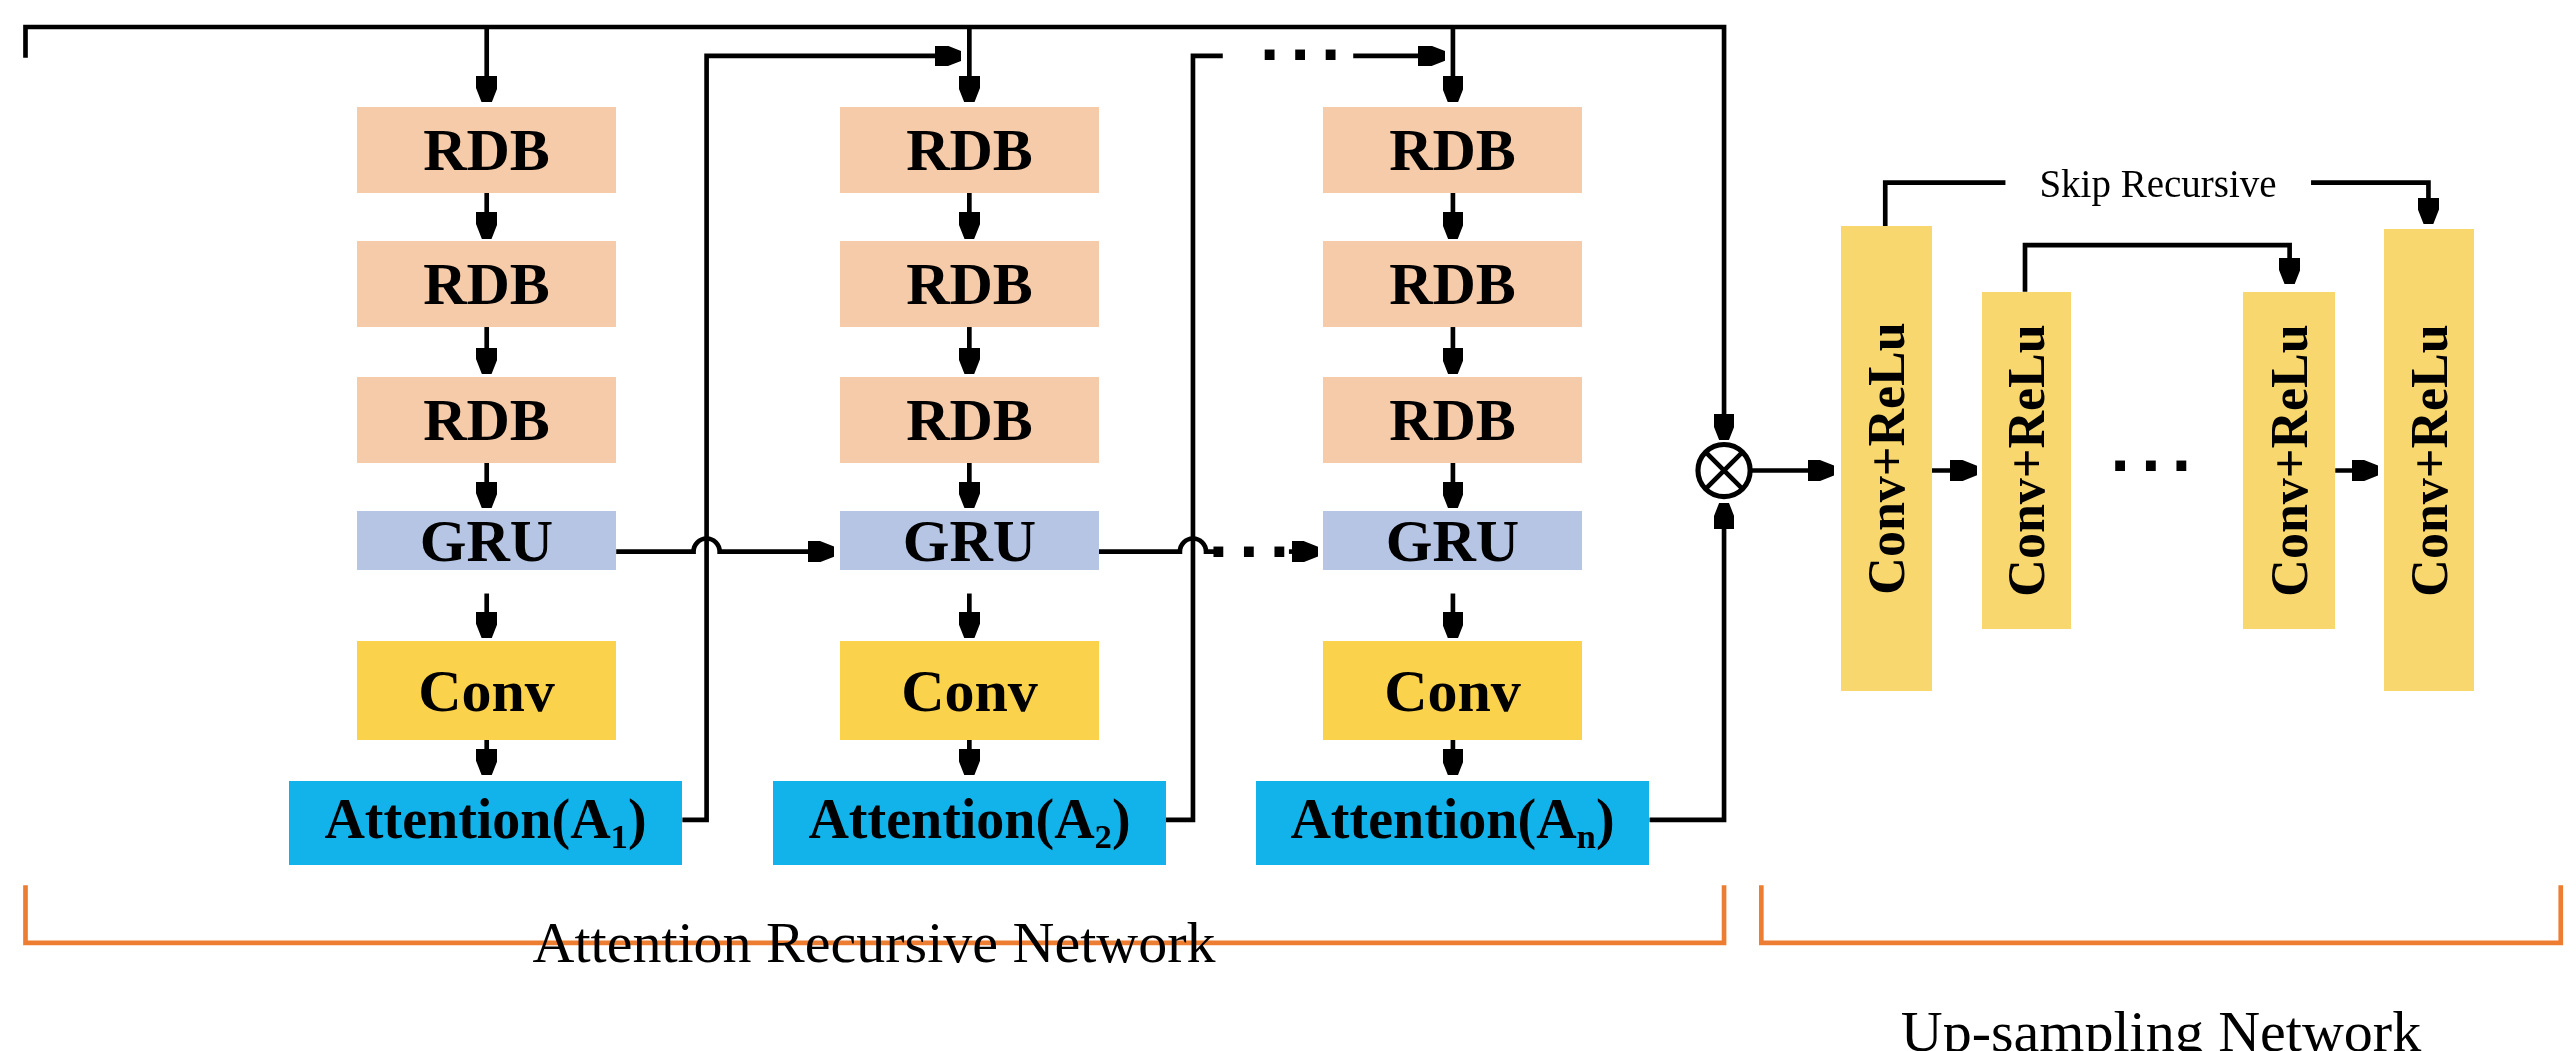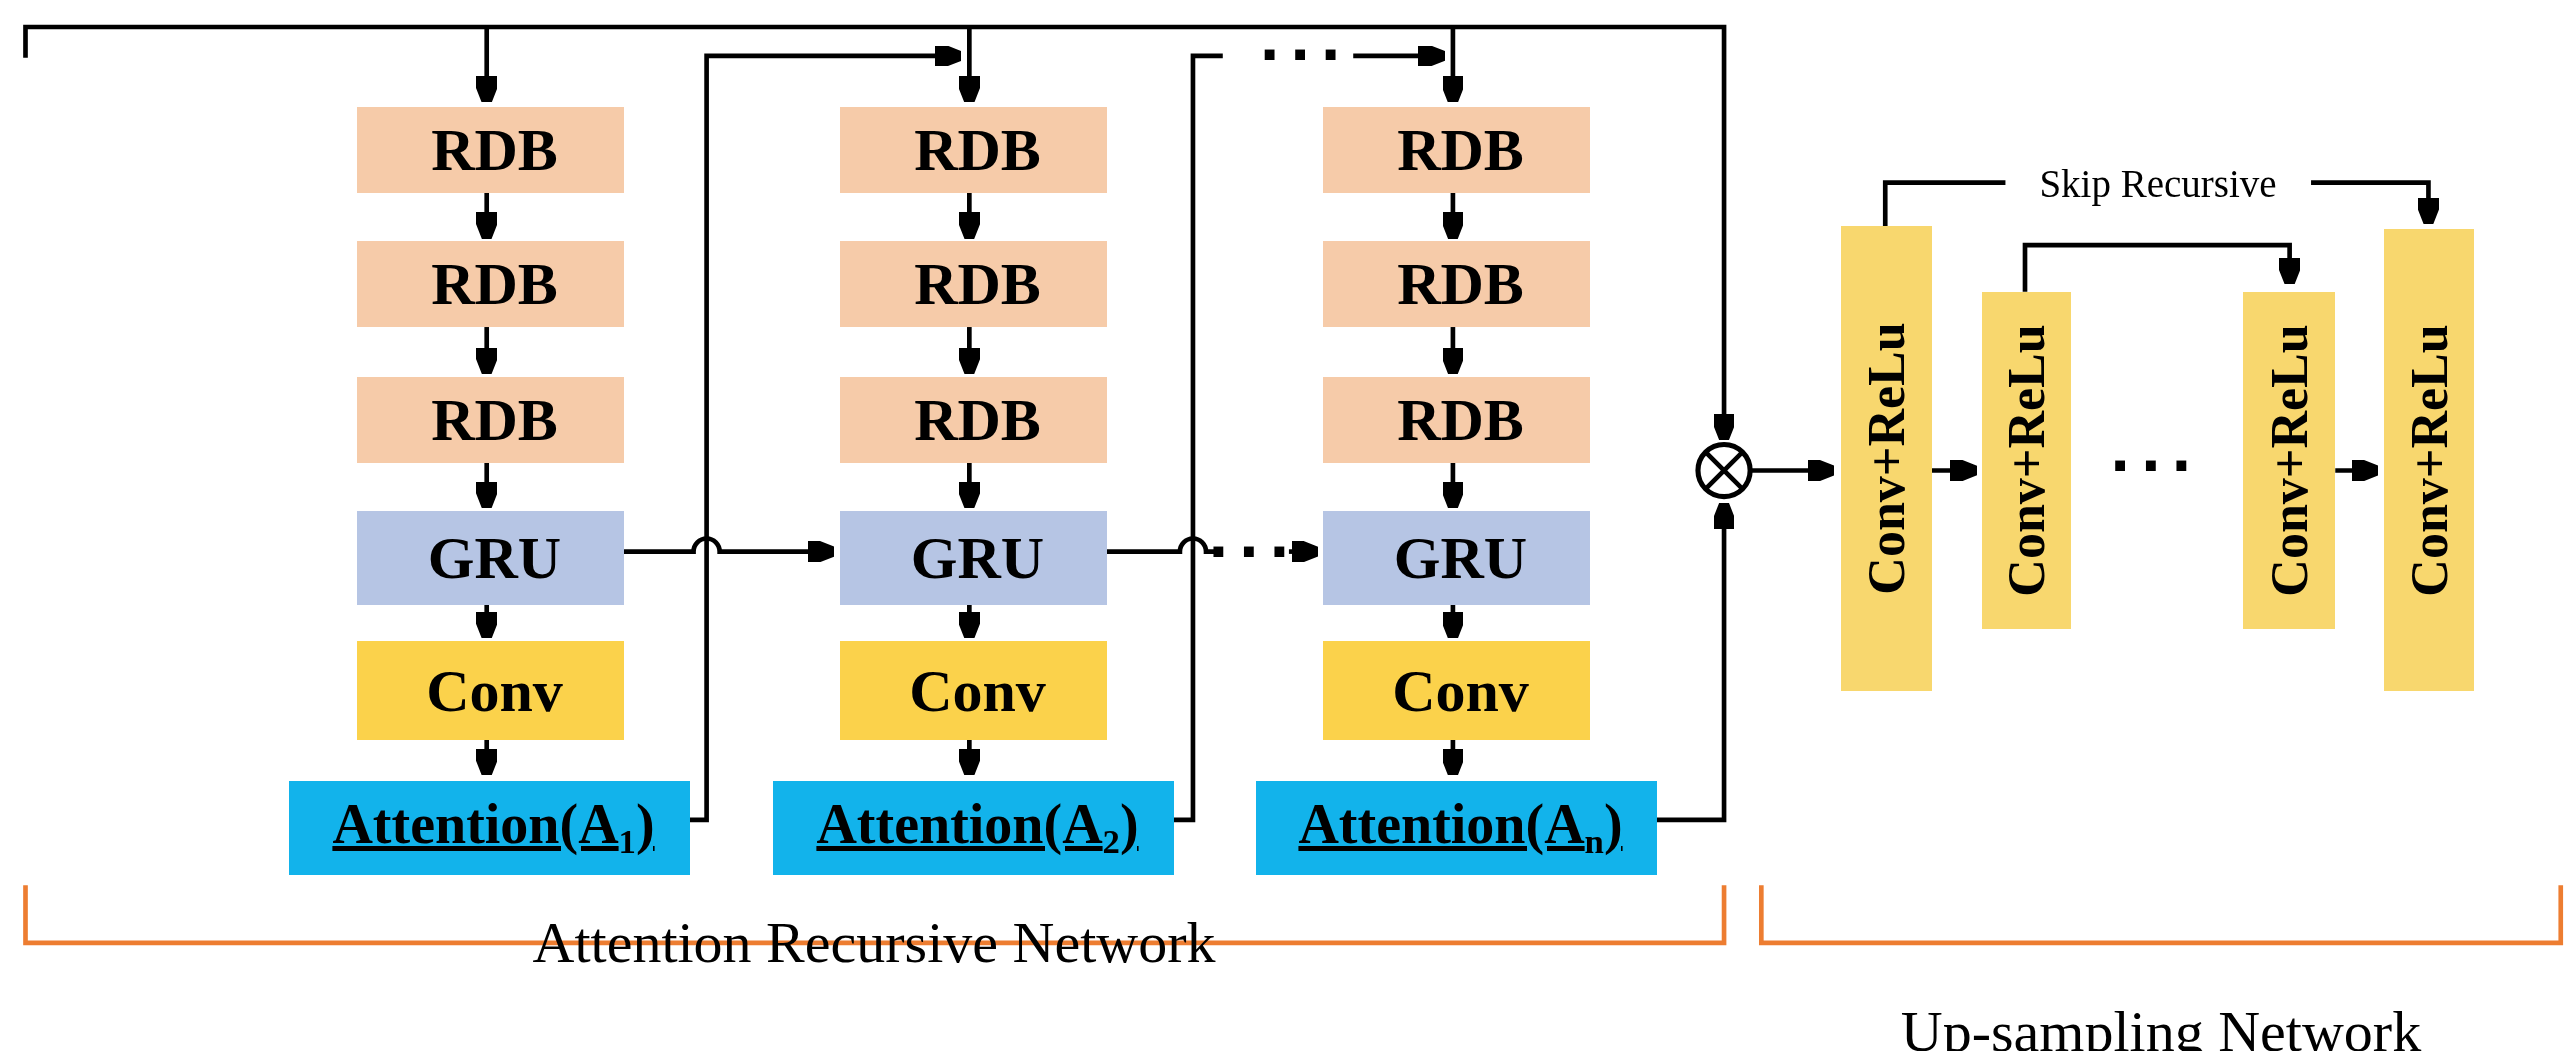--- a/index.html
+++ b/index.html
@@ -12,26 +12,26 @@
   .lines path.bracket{stroke:var(--c-bracket,#ED7D31);stroke-width:5;}
   .lines .otimes-circle{stroke-width:5.5;}
   .lines text.dots{
     fill:var(--c-line,#000);stroke:none;
     font-family:"DejaVu Sans","Liberation Sans",sans-serif;
     font-weight:bold;font-size:60px;letter-spacing:10px;
   }
   #ah path{fill:var(--c-line,#000);}
   .box{
     position:absolute;display:flex;align-items:center;justify-content:center;
-    font-weight:bold;line-height:1;text-align:center;padding-left:8px;
+    font-weight:bold;line-height:1;text-align:center;
   }
   .rdb{background:var(--c-rdb,#F6CBA9);width:259px;height:86px;font-size:60px;}
-  .gru{background:var(--c-gru,#B6C5E4);width:259px;height:94px;font-size:60px;}
+  .gru{background:var(--c-gru,#B6C5E4);width:259px;height:59px;font-size:60px;}
   .convbox{background:var(--c-conv,#FBD24B);width:259px;height:99px;font-size:60px;}
-  .att{background:var(--c-attention,#12B3EB);width:393px;height:94px;font-size:56px;text-decoration:underline;}
+  .att{background:var(--c-attention,#12B3EB);width:393px;height:84px;font-size:56px;}
   .att .sub{font-size:0.62em;vertical-align:-0.28em;}
   .bar{
     position:absolute;background:var(--c-bar,#F8D76E);
     display:flex;align-items:center;justify-content:center;
     font-weight:bold;font-size:52px;
   }
   .bar span{transform:rotate(-90deg);white-space:nowrap;}
   .caption{
     position:absolute;transform:translate(-50%,-50%);
     font-size:58px;white-space:nowrap;font-weight:normal;

